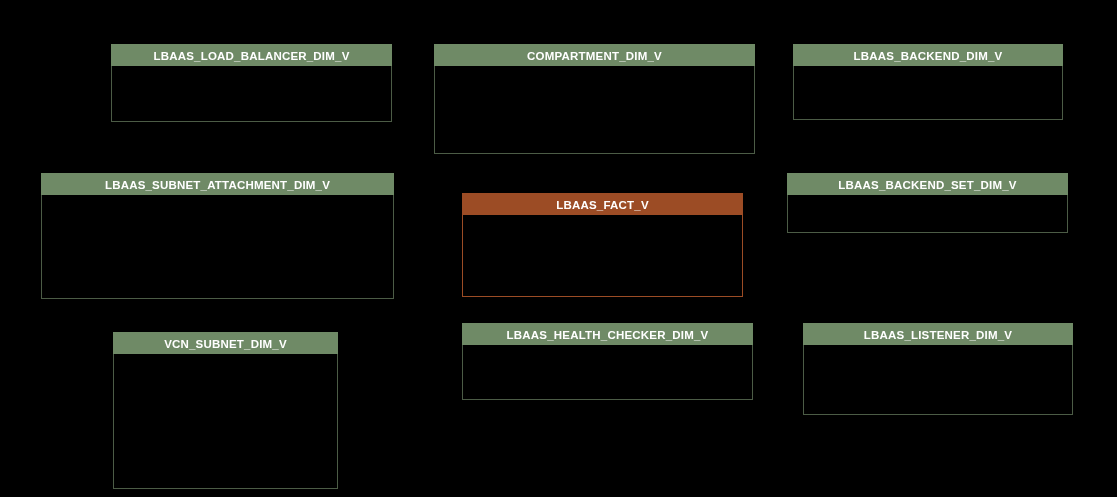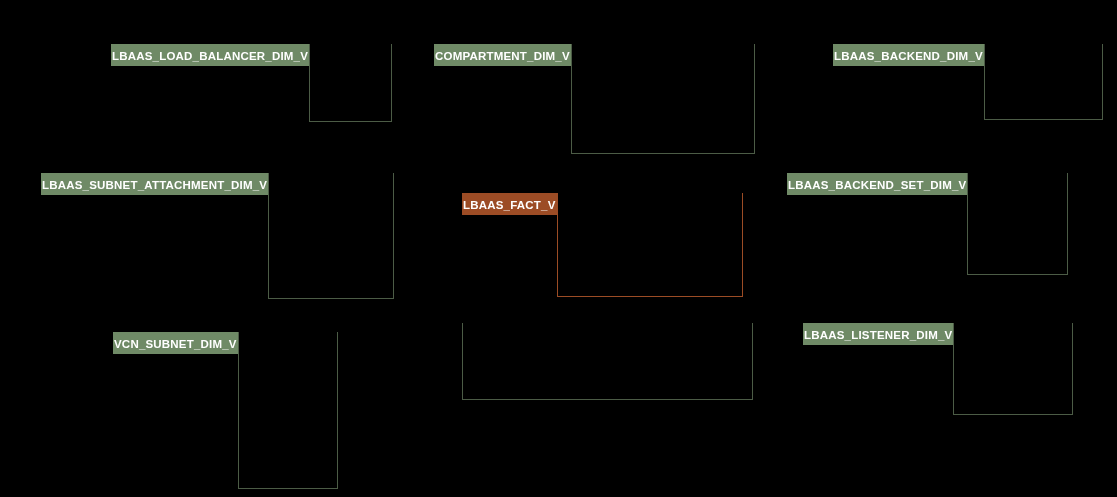--- a/index.html
+++ b/index.html
@@ -13,21 +13,21 @@
     width: 1117px;
     height: 497px;
     background: #000000;
     overflow: hidden;
     font-family: "Liberation Sans", sans-serif;
   }
   .entity {
     position: absolute;
     box-sizing: border-box;
     display: flex;
-    flex-direction: row;
+    flex-direction: column;
   }
   .entity-header {
     box-sizing: border-box;
     height: 22px;
     line-height: 22px;
     text-align: center;
     color: #ffffff;
     font-size: 11.5px;
     font-weight: bold;
     letter-spacing: 0.2px;
@@ -77,51 +77,52 @@
       <div class="entity-body">
         <ul class="entity-columns"></ul>
       </div>
     </div>
     <div class="entity dim" style="left: 434px; top: 44px; width: 321px; height: 110px;">
       <div class="entity-header">COMPARTMENT_DIM_V</div>
       <div class="entity-body">
         <ul class="entity-columns"></ul>
       </div>
     </div>
-    <div class="entity dim" style="left: 793px; top: 44px; width: 270px; height: 76px; margin-left: 40px;">
+    <div class="entity dim" style="left: 793px; top: 44px; width: 270px; height: 76px;">
       <div class="entity-header">LBAAS_BACKEND_DIM_V</div>
       <div class="entity-body">
         <ul class="entity-columns"></ul>
       </div>
     </div>
     <div class="entity dim" style="left: 41px; top: 173px; width: 353px; height: 126px; justify-content: center;">
       <div class="entity-header">LBAAS_SUBNET_ATTACHMENT_DIM_V</div>
       <div class="entity-body">
         <ul class="entity-columns"></ul>
       </div>
     </div>
     <div class="entity fact" style="left: 462px; top: 193px; width: 281px; height: 104px;">
       <div class="entity-header">LBAAS_FACT_V</div>
       <div class="entity-body">
         <ul class="entity-columns"></ul>
       </div>
     </div>
-    <div class="entity dim" style="left: 787px; top: 173px; width: 281px; height: 102px; border-radius: 12px;">
+    <div class="entity dim" style="left: 787px; top: 173px; width: 281px; height: 60px; border-radius: 12px;">
       <div class="entity-header">LBAAS_BACKEND_SET_DIM_V</div>
       <div class="entity-body">
         <ul class="entity-columns"></ul>
       </div>
     </div>
     <div class="entity dim" style="left: 113px; top: 332px; width: 225px; height: 157px;">
       <div class="entity-header">VCN_SUBNET_DIM_V</div>
       <div class="entity-body">
         <ul class="entity-columns"></ul>
       </div>
     </div>
     <div class="entity dim" style="left: 462px; top: 323px; width: 291px; height: 77px;">
+      <div class="entity-header">LBAAS_HEALTH_CHECKER_DIM_V</div>
       <div class="entity-body">
         <ul class="entity-columns"></ul>
       </div>
     </div>
     <div class="entity dim" style="left: 803px; top: 323px; width: 270px; height: 92px;">
       <div class="entity-header">LBAAS_LISTENER_DIM_V</div>
       <div class="entity-body">
         <ul class="entity-columns"></ul>
       </div>
     </div>

